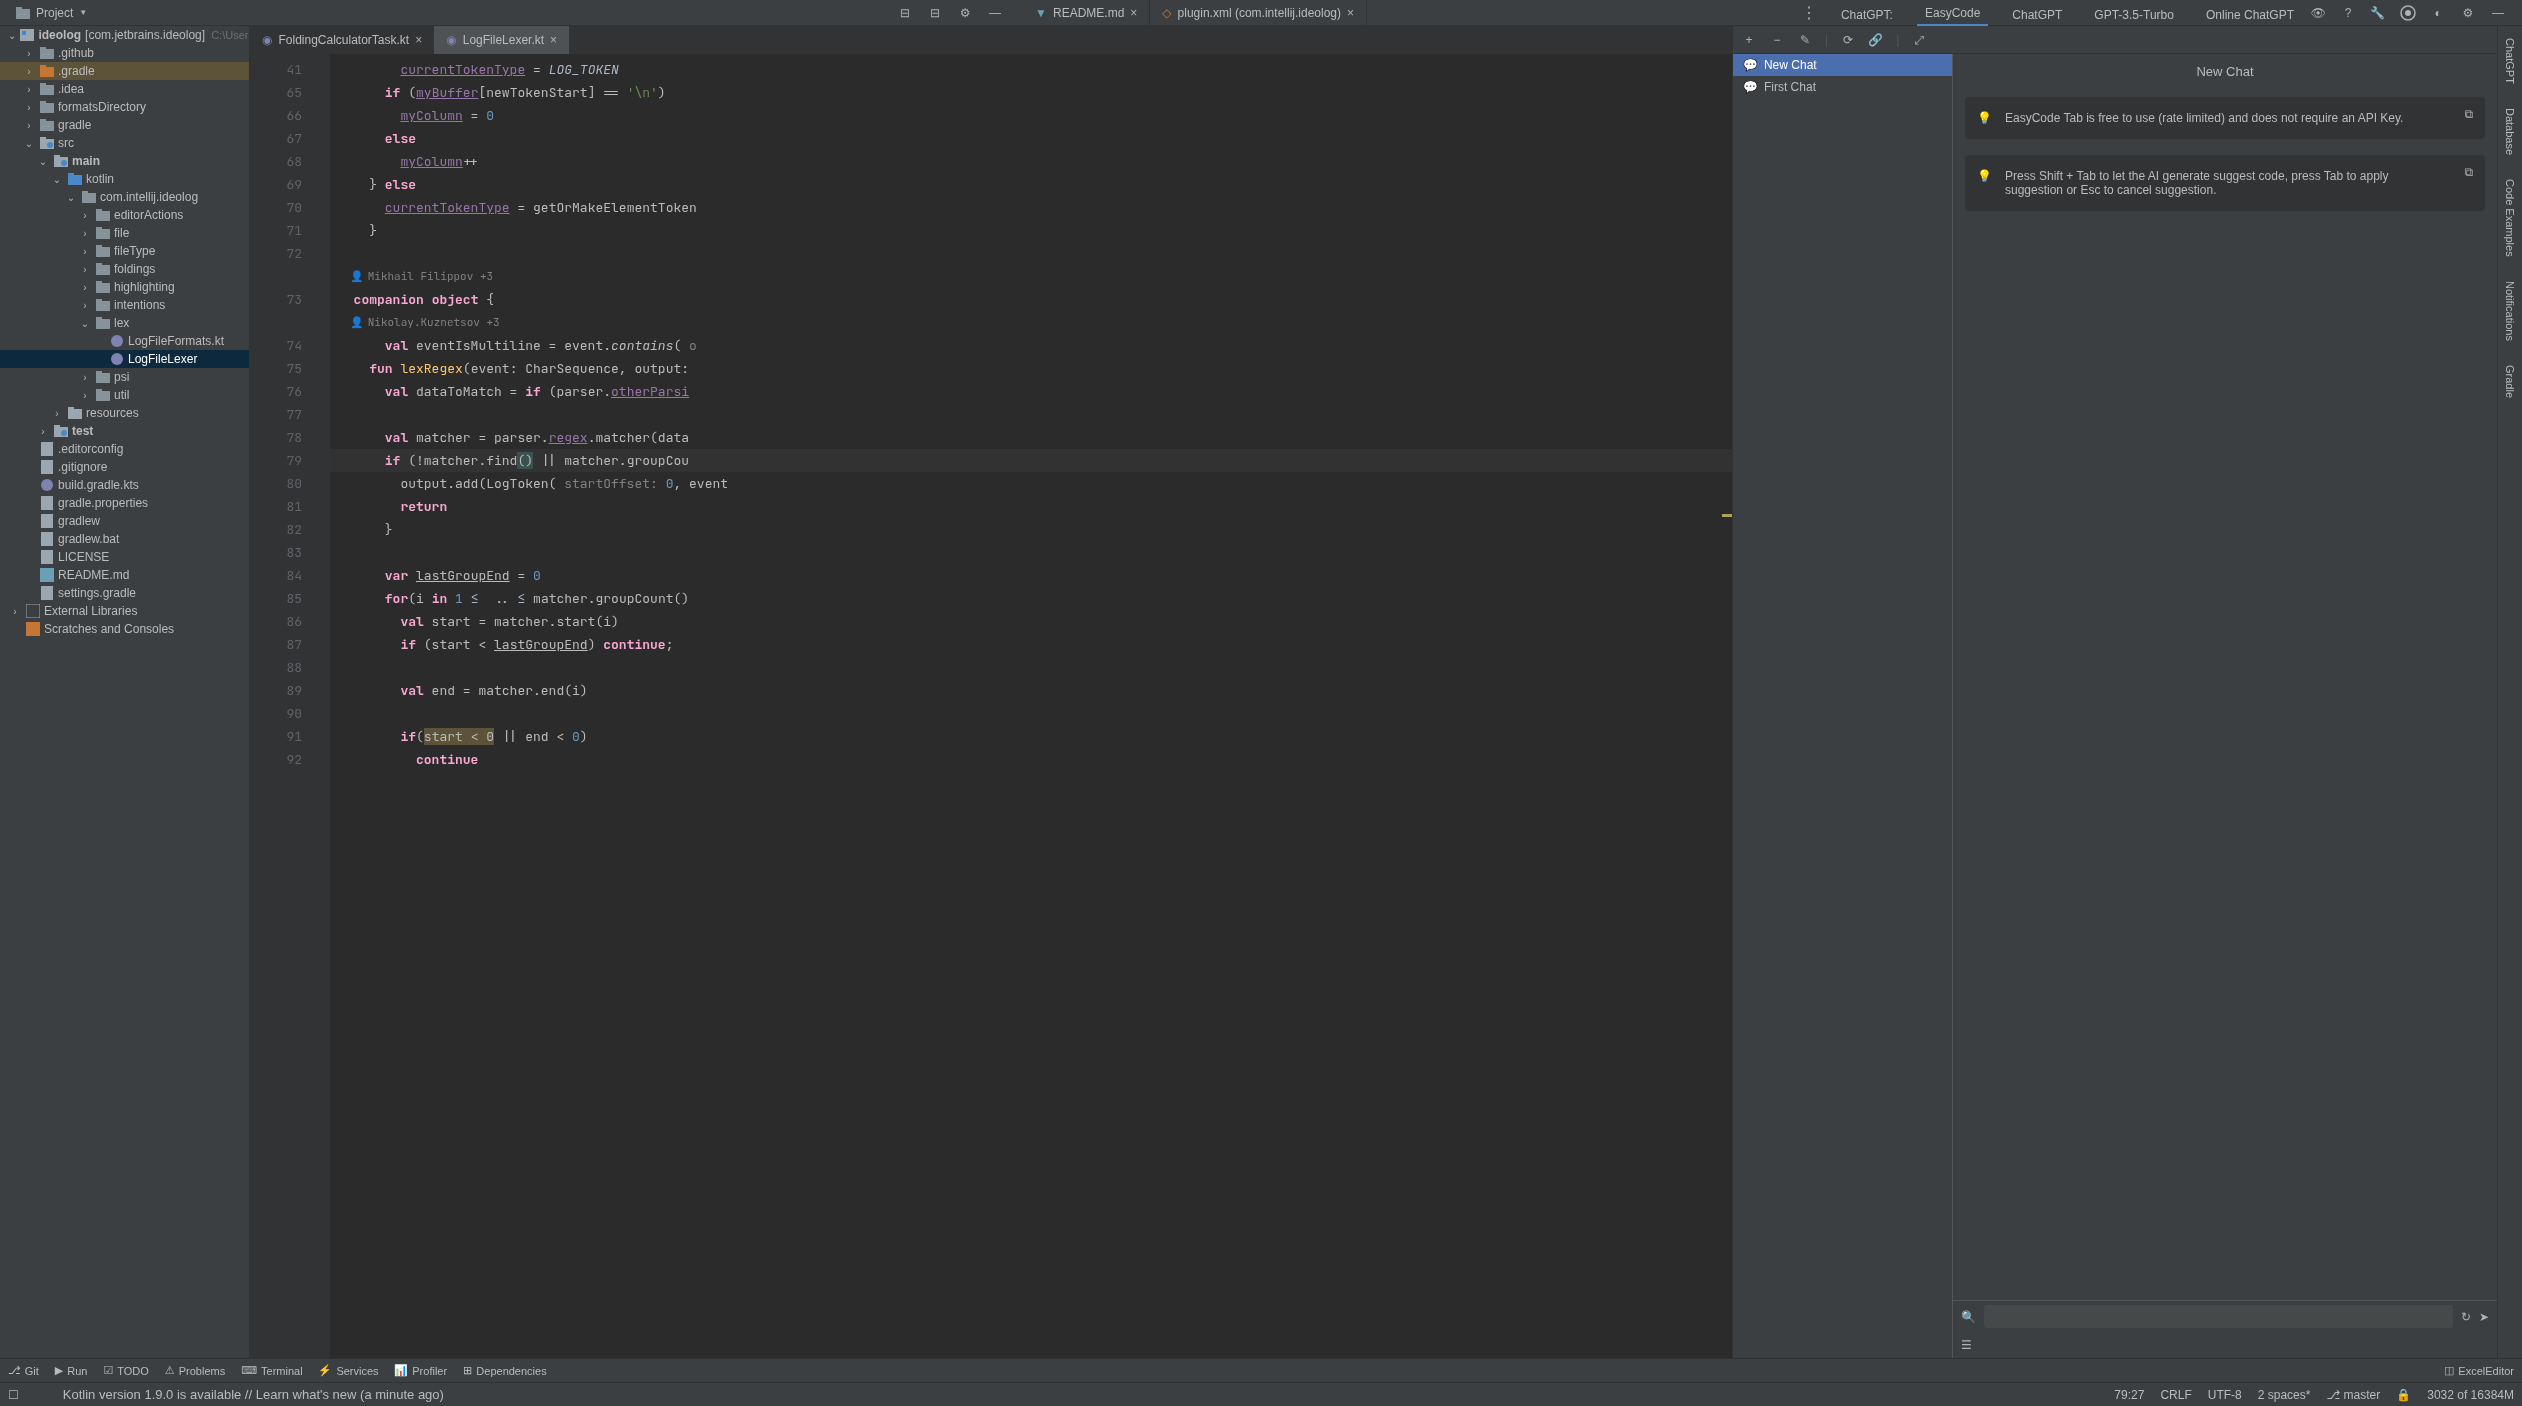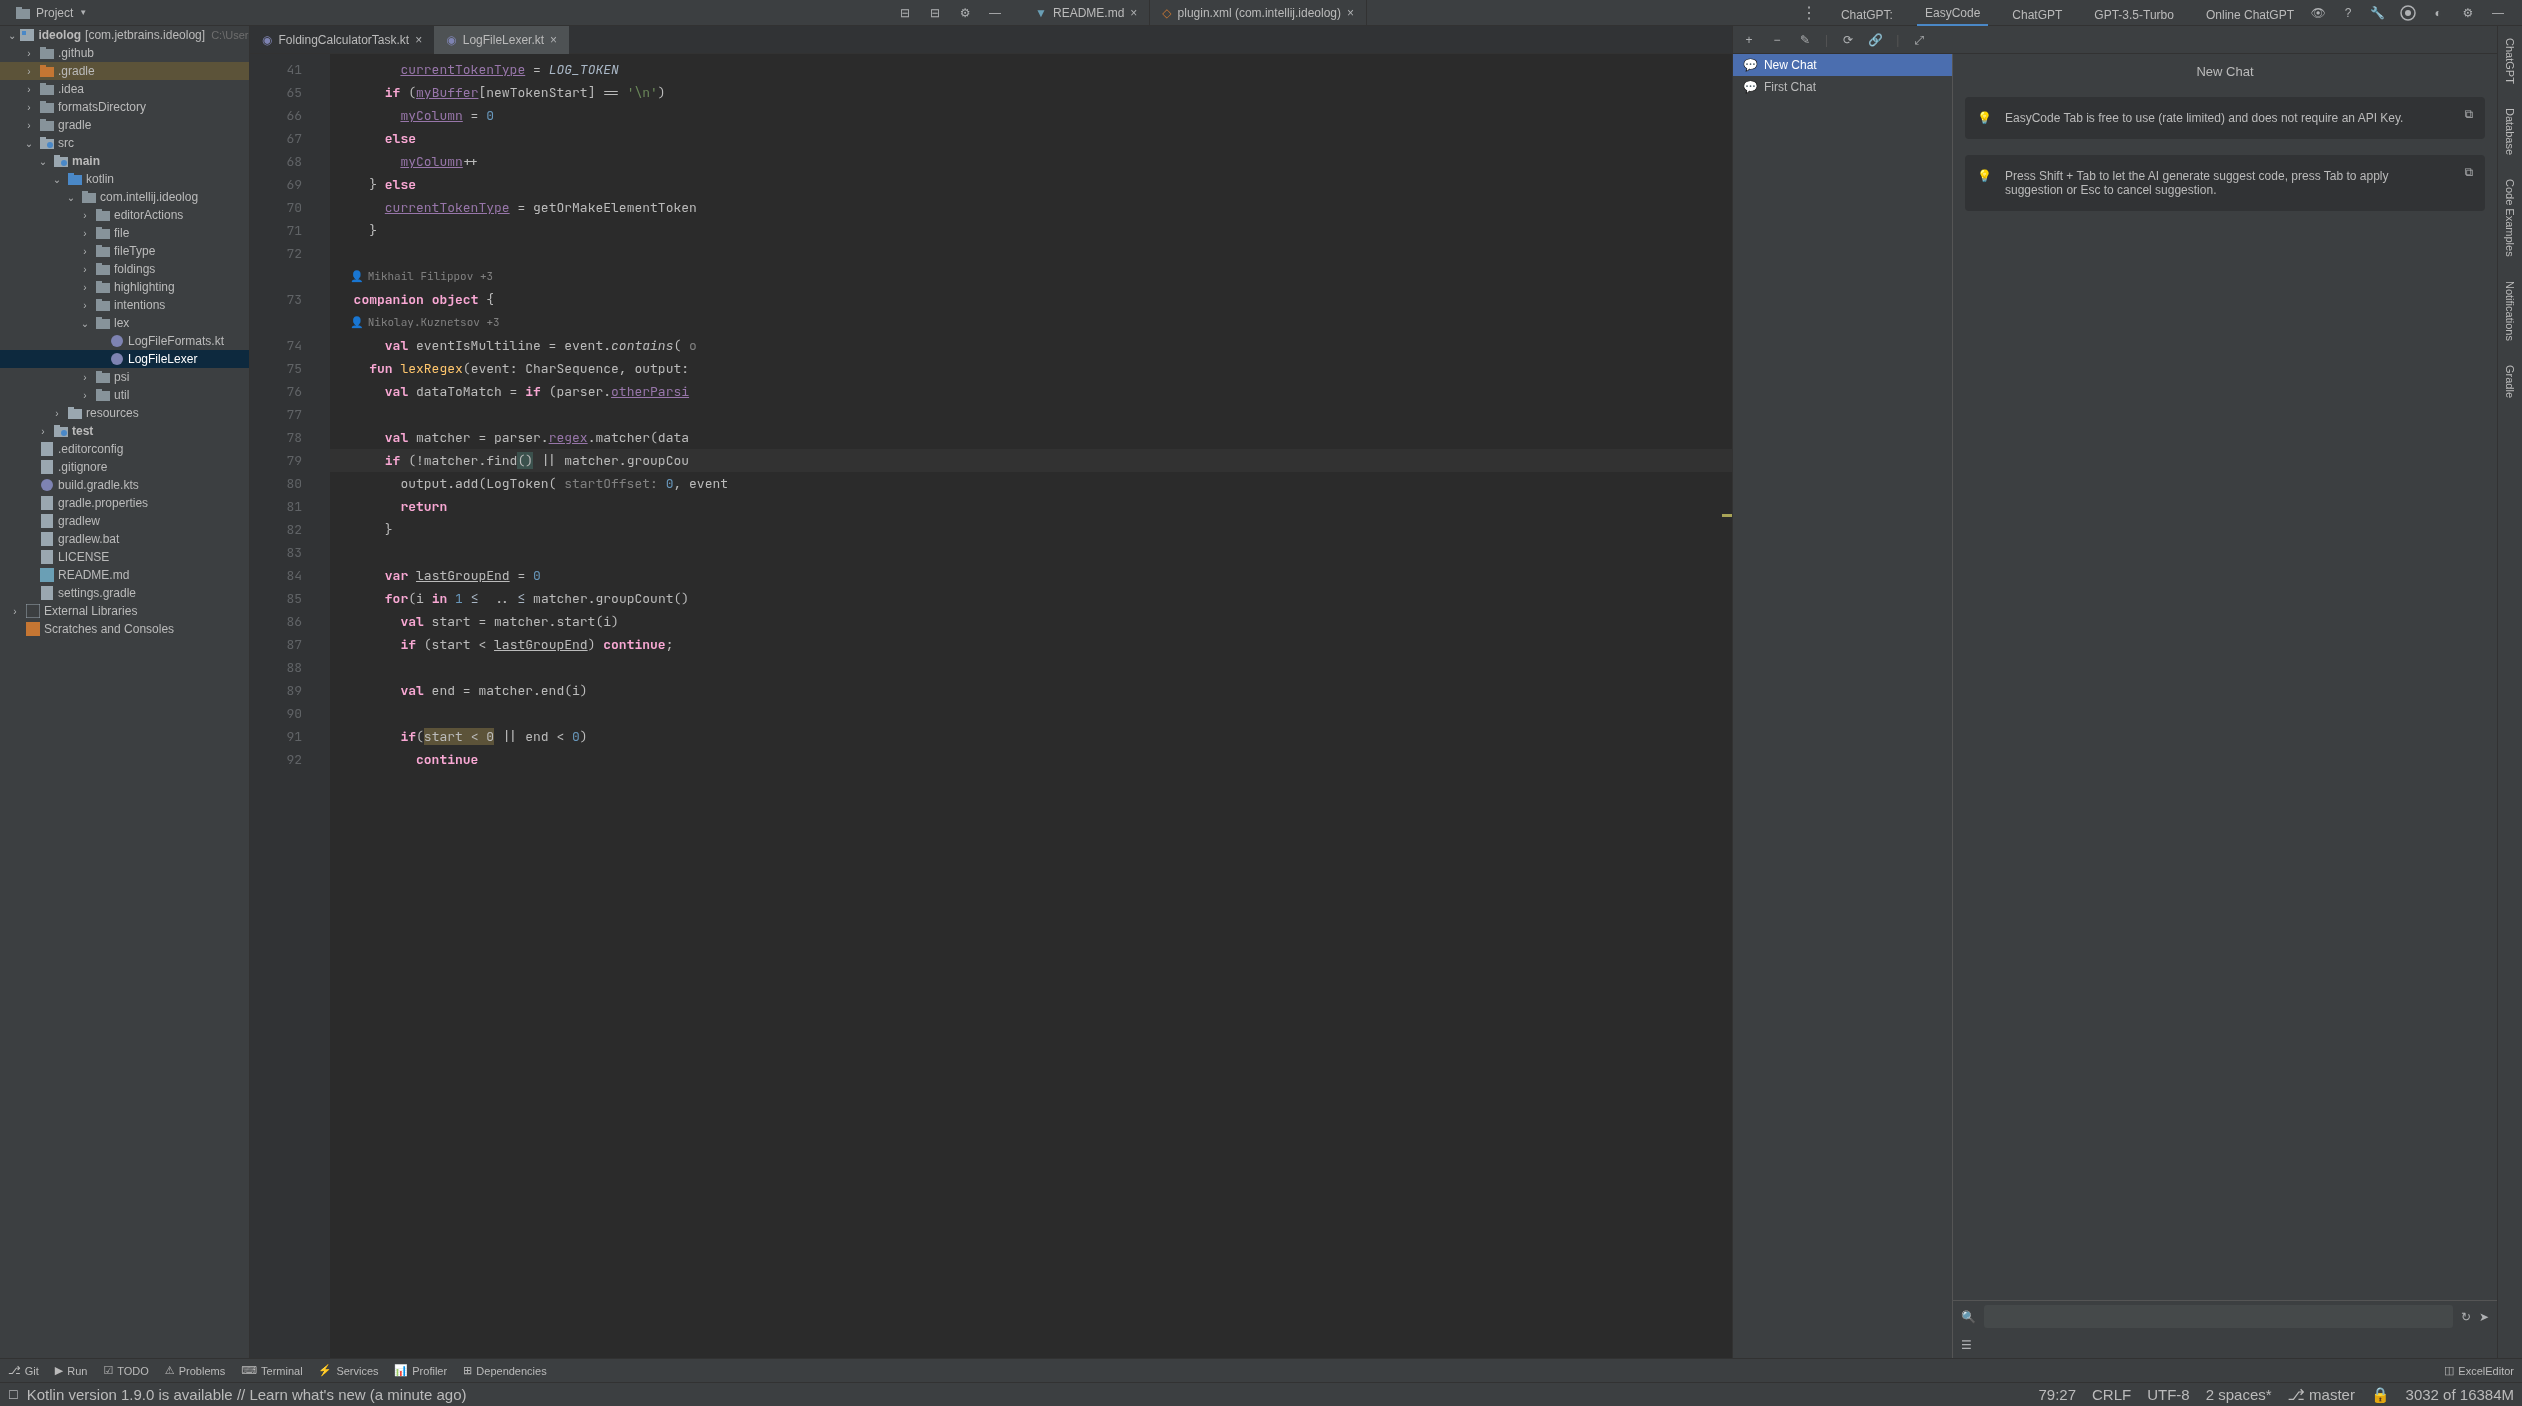--- a/index.html
+++ b/index.html
@@ -85,21 +85,21 @@
     
     .right-sidebar { width: 25px; background: #3c3f41; border-left: 1px solid #323232; display: flex; flex-direction: column; align-items: center; padding-top: 8px; gap: 16px; }
     .right-sidebar-item { writing-mode: vertical-rl; font-size: 11px; color: #bbbbbb; cursor: pointer; padding: 4px 2px; display: flex; align-items: center; gap: 4px; }
     
     
     .tool-window-bar { height: 24px; background: #3c3f41; border-top: 1px solid #323232; display: flex; align-items: center; padding: 0 8px; gap: 16px; }
     .tool-window-item { display: flex; align-items: center; gap: 4px; cursor: pointer; color: #bbbbbb; font-size: 11px; }
     
     .status-bar { height: 24px; background: #3c3f41; border-top: 1px solid #323232; display: flex; align-items: center; padding: 0 8px; }
     .status-left { flex: 1; display: flex; align-items: center; gap: 8px; }
-    .status-right { display: flex; align-items: center; gap: 16px; font-size: 15px; color: #bbbbbb; }
+    .status-right { display: flex; align-items: center; gap: 16px; font-size: 12px; color: #bbbbbb; }
     .status-item { cursor: pointer; }
     
     .editor-header-tabs { display: flex; align-items: center; }
     .more-btn { color: #afb1b3; padding: 0 8px; cursor: pointer; font-size: 16px; }
     
     svg { display: block; }
     
     .top-right-icons { display: flex; gap: 14px; align-items: center; padding-right: 8px; }
     .chat-main-wrapper { flex: 1; display: flex; flex-direction: column; }
     .overview-ruler { position: absolute; right: 0; top: 0; bottom: 0; width: 10px; }
@@ -707,21 +707,21 @@
   <div style="flex:1"></div>
   <div class="tool-window-item">
     <span>◫</span>
     <span>ExcelEditor</span>
   </div>
 </div>
 
 <div class="status-bar">
   <div class="status-left">
     <span style="color:#afb1b3;">☐</span>
-    <span style="color:#bbbbbb; font-size:15px;">Kotlin version 1.9.0 is available // Learn what's new (a minute ago)</span>
+    <span style="color:#bbbbbb; font-size:13px;margin-left:36px;">Kotlin version 1.9.0 is available // Learn what's new (a minute ago)</span>
   </div>
   <div class="status-right">
     <span class="status-item">79:27</span>
     <span class="status-item">CRLF</span>
     <span class="status-item">UTF-8</span>
     <span class="status-item">2 spaces*</span>
     <span class="status-item">
       <span>⎇</span>
       <span>master</span>
     </span>

